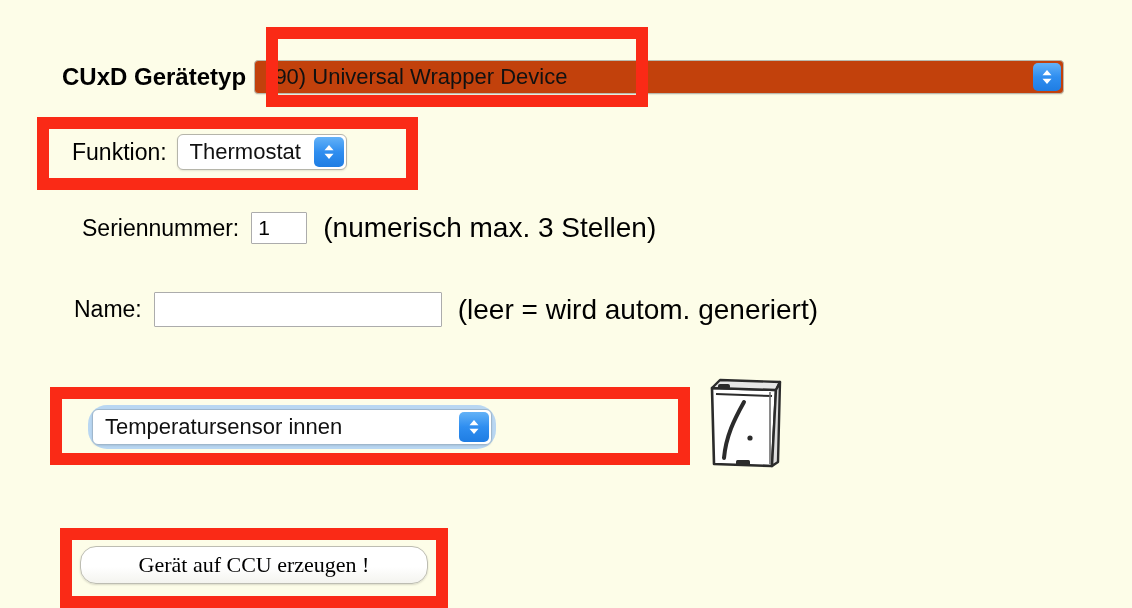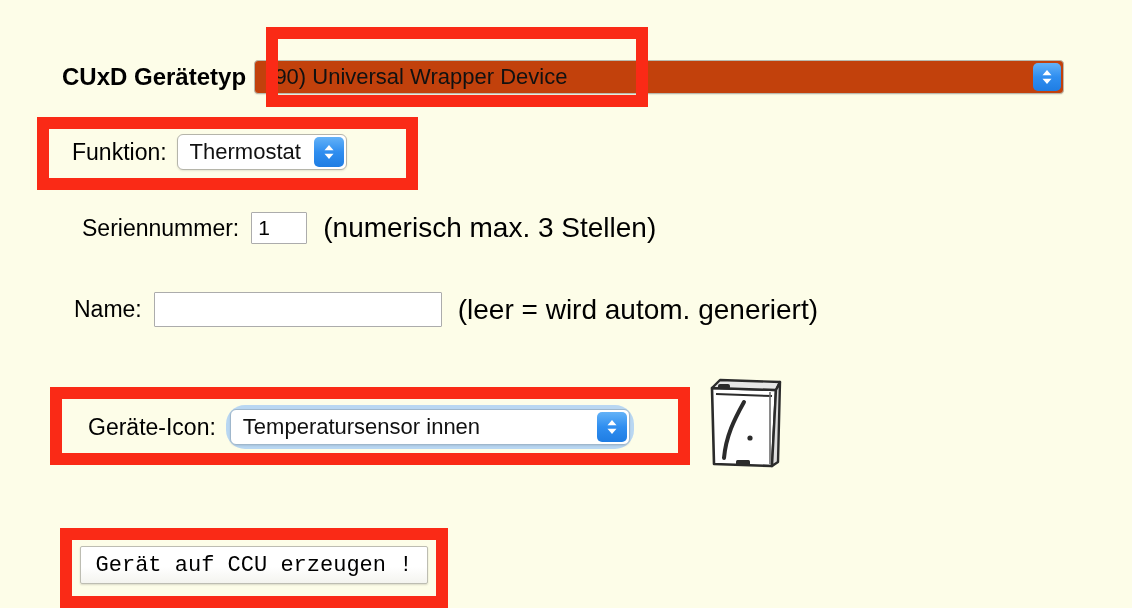--- a/index.html
+++ b/index.html
@@ -193,23 +193,23 @@
     z-index: 2;
   }
 
   
   #row-button { left: 80px; top: 546px; }
   .btn-create {
     width: 348px;
     height: 38px;
     background: linear-gradient(180deg,#ffffff 0%, #ffffff 55%, #f4f4ef 100%);
     border: 1px solid #bdbdb2;
-    border-radius: 2px;
+    border-radius: 16px;
     box-shadow: 0 1px 2px rgba(0,0,0,0.14);
-    font-family: Liberation Mono, monospace;
+    font-family: Liberation Serif, serif;
     font-size: 22px;
     color: #000;
     cursor: pointer;
     padding: 0;
   }
 </style>
 </head>
 <body>
 
 <div class="page">
@@ -246,21 +246,20 @@
     <span class="hint">(numerisch max. 3 Stellen)</span>
   </div>
 
   <div class="row" id="row-name">
     <span class="lbl">Name:</span>
     <input class="input-text" type="text" value="" style="">
     <span class="hint">(leer = wird autom. generiert)</span>
   </div>
 
   <div class="row" id="row-icon">
-    <span class="lbl">Geräte-Icon:</span>
     <span class="select-focus-wrap">
       <span class="select-sm" style="width:400px;">
         <span class="sel-text">Temperatursensor innen</span>
         <span class="stepper-sm">
           <svg class="chev" width="14" height="20" viewBox="0 0 14 20" aria-hidden="true">
             <path d="M7 3 L11.5 8.2 L2.5 8.2 Z" fill="#ffffff"></path>
             <path d="M7 17 L11.5 11.8 L2.5 11.8 Z" fill="#ffffff"></path>
           </svg>
         </span>
       </span>

